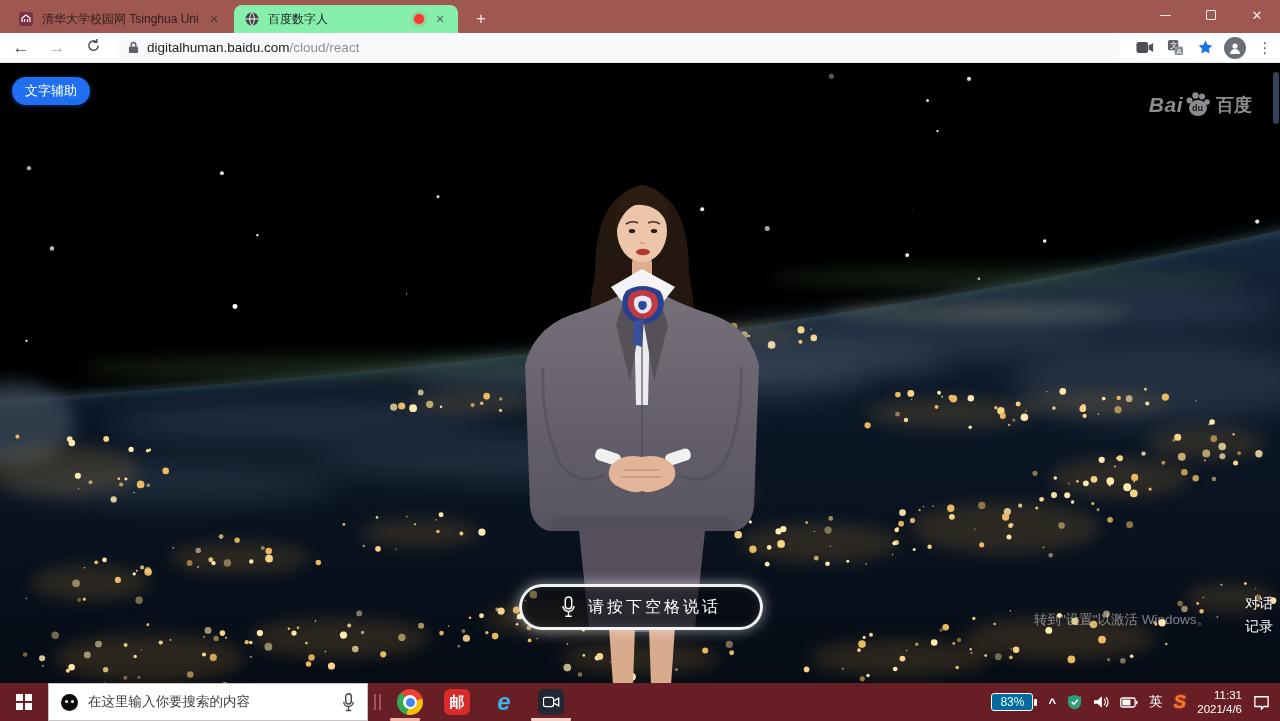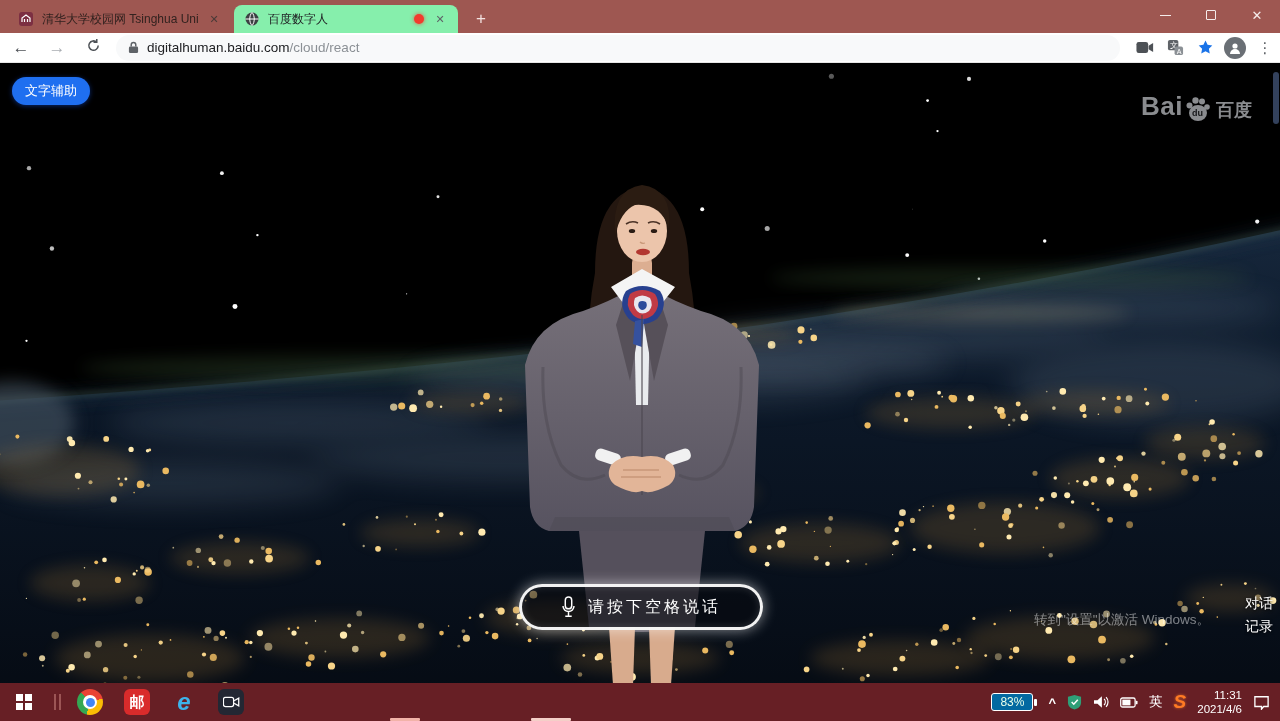--- a/index.html
+++ b/index.html
@@ -33,21 +33,21 @@
   .menu-dots{font-size:15px;color:#5f6368;}
 
   
   .content{position:absolute;left:0;top:63px;width:1280px;height:620px;background:#000;overflow:hidden;}
   #scene,#human{position:absolute;}
   #scene{left:0;top:0;width:1280px;height:620px;}
   #human{left:483px;top:102px;width:320px;height:520px;}
 
   .assist-btn{position:absolute;left:12px;top:14px;background:#1f6ff0;color:#fff;font-size:13px;padding:5px 13px;border-radius:15px;box-shadow:0 1px 5px rgba(20,80,220,.5);}
   .baidu-logo{position:absolute;right:28px;top:28px;display:flex;align-items:flex-end;gap:2px;color:#96989c;opacity:.92;}
-  .baidu-logo .bai{font-size:26px;font-weight:bold;letter-spacing:.5px;}
+  .baidu-logo .bai{font-size:21px;font-weight:bold;letter-spacing:.5px;font-style:italic;}
   .baidu-logo .cn{font-size:18px;font-weight:bold;margin-left:3px;}
   .paw{position:relative;width:26px;height:26px;}
   .paw .du{position:absolute;left:7px;top:12px;font-size:9px;color:#17181a;font-weight:bold;}
   .scrollthumb{position:absolute;right:1px;top:9px;width:6px;height:52px;background:#33415c;border-radius:3px;}
 
   .mic-pill{position:absolute;left:519px;top:521px;width:244px;height:46px;border-radius:23px;border:3px solid rgba(255,255,255,.95);background:rgba(8,10,14,.55);box-shadow:0 0 14px rgba(255,255,255,.55), inset 0 0 8px rgba(255,255,255,.15);display:flex;align-items:center;justify-content:center;gap:12px;}
   .mic-pill .lbl{color:#fff;font-size:16px;letter-spacing:3px;}
 
   .side-tab{position:absolute;right:7px;top:501px;text-align:center;color:#fff;font-size:14px;line-height:23px;text-shadow:0 1px 3px #000;margin-top:28px;}
   .watermark{position:absolute;left:1034px;top:544px;color:rgba(255,255,255,.47);}
@@ -774,20 +774,28 @@
 
   <div class="taskbar">
     <div class="startbtn">
       <div class="winlogo">
           <div></div>
           <div></div>
           <div></div>
           <div></div>
         </div>
     </div>
+    <div class="searchbox">
+      <span class="cortana"></span>
+      <span class="txt">在这里输入你要搜索的内容</span>
+      <svg width="13" height="19" viewBox="0 0 16 24">
+          <rect x="4.5" y="1" width="7" height="13" rx="3.5" stroke="#4a4a4a" stroke-width="1.8" fill="none"></rect>
+          <path d="M2 11 a6 6 0 0 0 12 0 M8 17 v5 M4.5 22 h7" stroke="#4a4a4a" stroke-width="1.8" fill="none"></path>
+        </svg>
+    </div>
     <div class="tsep">
         <div></div>
         <div></div>
       </div>
     <div class="taskicons">
       <div class="appic">
           <div class="chromeic"></div>
         </div>
       <div class="appic">
           <div class="mailic">邮</div>

